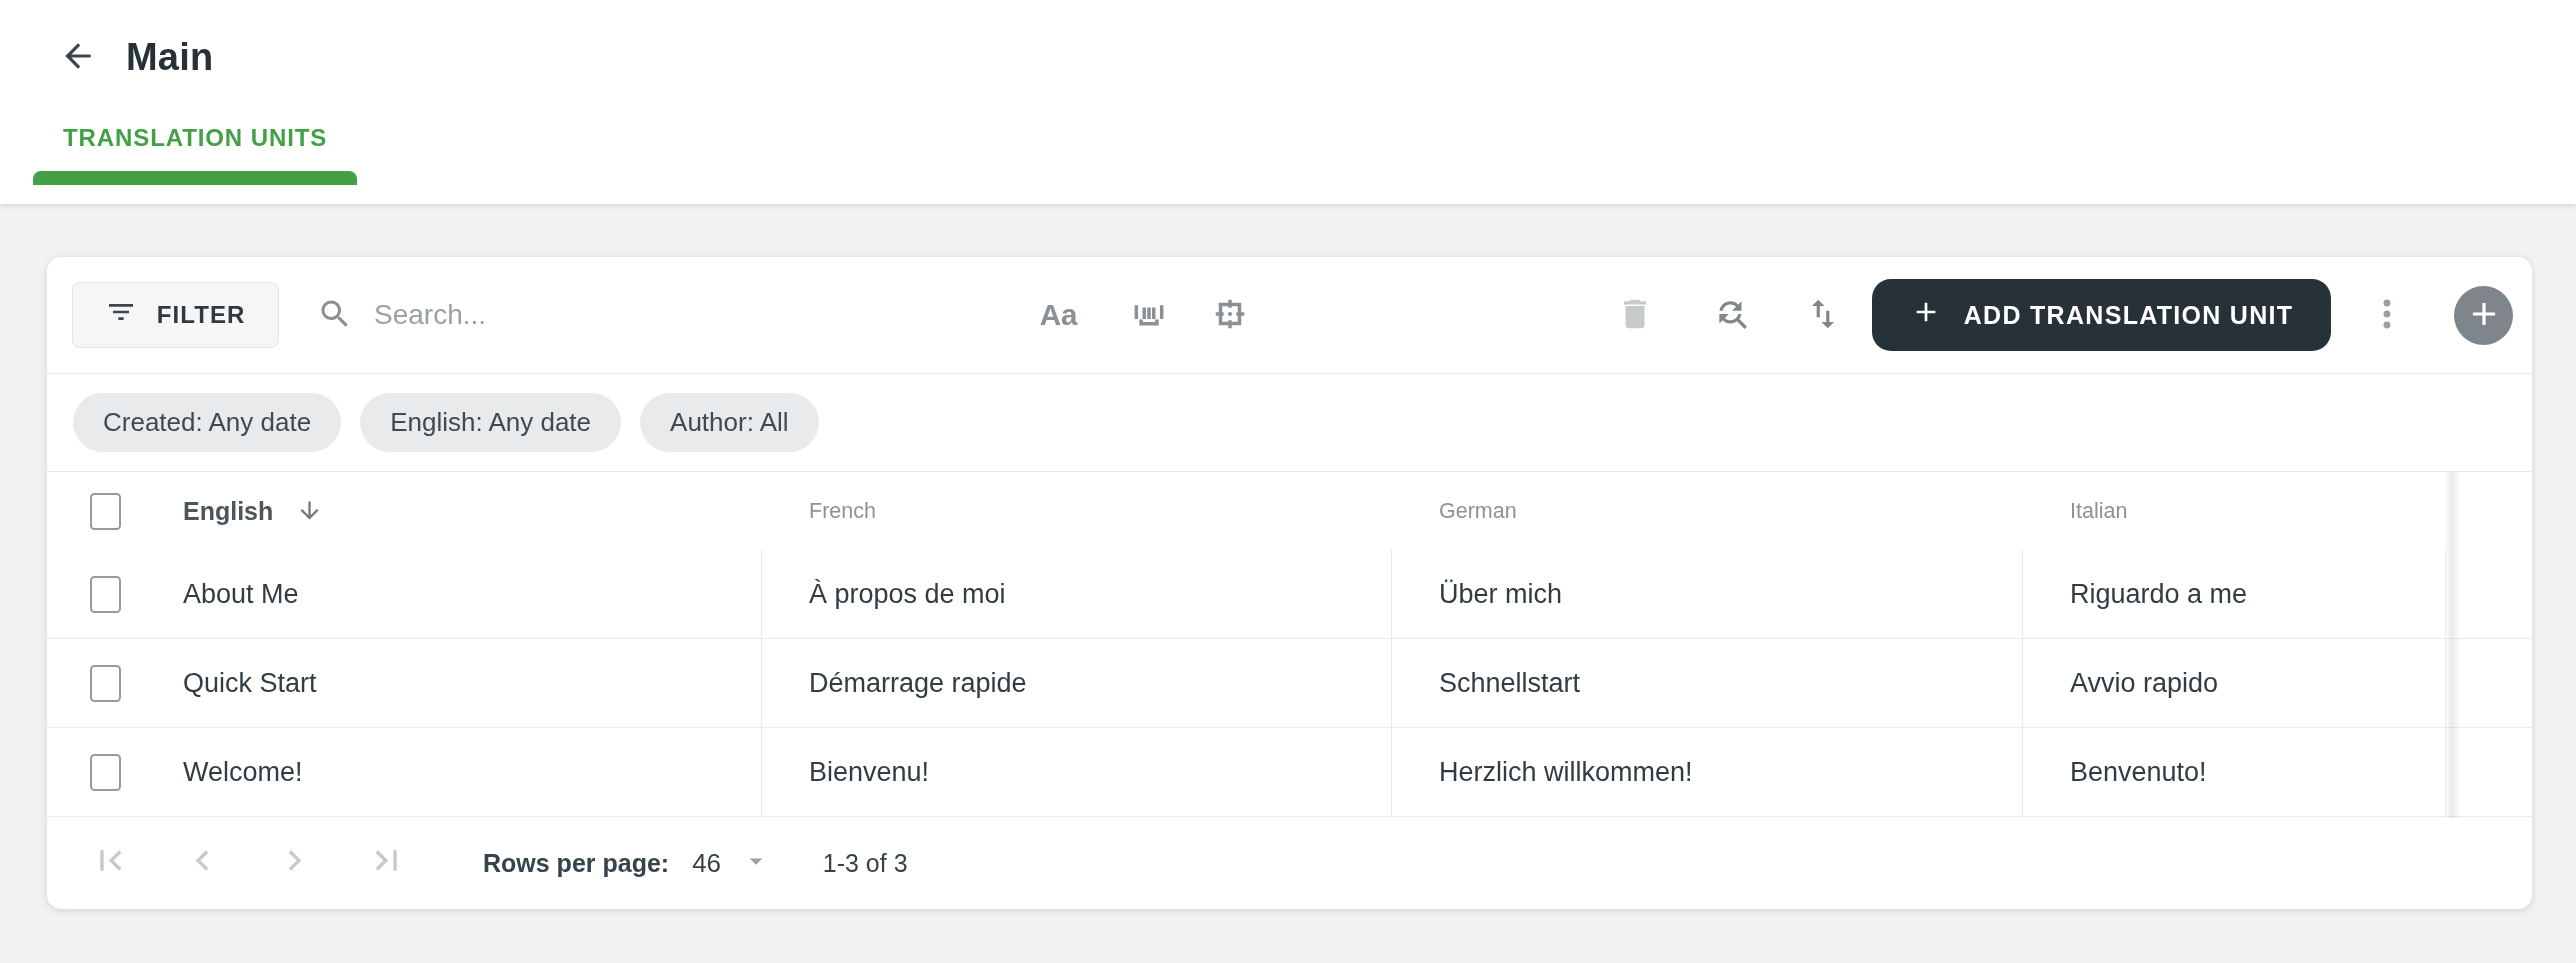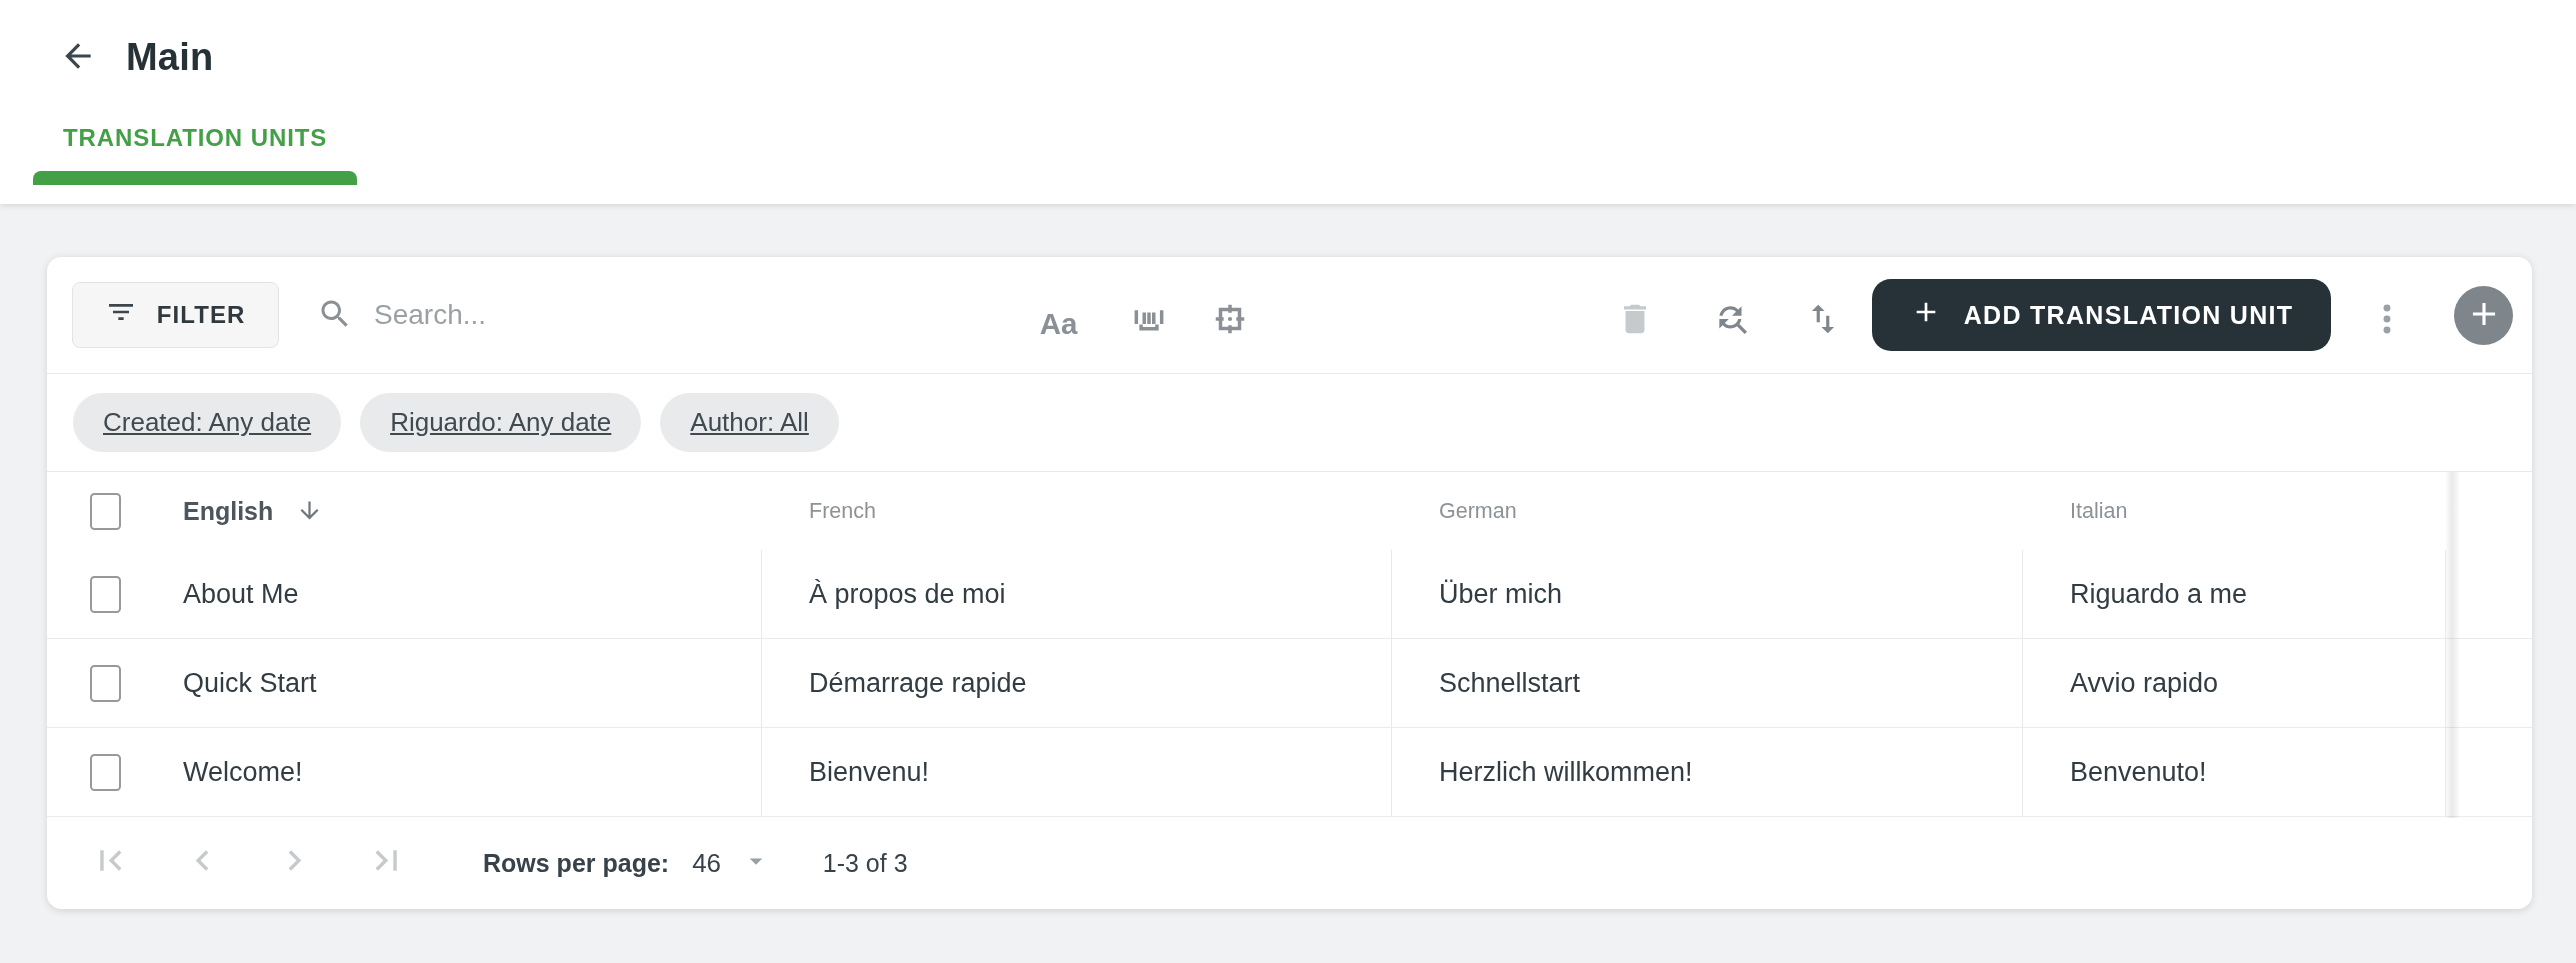--- a/index.html
+++ b/index.html
@@ -69,21 +69,21 @@
   .search-wrap { display:flex; align-items:center; margin-left:38px; width:716px; }
   .search-wrap svg { width:36px; height:36px; fill:#8a9095; flex:0 0 auto; }
   .search-input {
     border:none; outline:none; background:transparent;
     font-family:inherit; font-size:28px; color:#323c43;
     margin-left:21.5px; width:626px;
   }
   .search-input::placeholder { color:#9aa0a4; }
 
   .icon-btn {
-    width:52px; height:52px; display:flex; align-items:flex-end; justify-content:center;
+    width:52px; height:52px; display:flex; align-items:center; justify-content:center;
     cursor:pointer; flex:0 0 auto;
   }
   .icon-btn svg { width:38px; height:38px; }
   .match-case { font-size:29.5px; font-weight:700; color:#8a9095; }
   .spacer { flex:1 1 auto; }
 
   .add-btn {
     height:72px; padding:0 38px; margin-left:23px;
     background:#263238; color:#fff; border:none; border-radius:19px;
     display:flex; align-items:center; gap:21.5px;
@@ -105,21 +105,21 @@
   .chips-row {
     height:98px; flex:0 0 98px;
     display:flex; align-items:center; gap:19px;
     padding-left:26px;
     border-bottom:0.9px solid #e7e9eb;
   }
   .chip {
     height:59px; padding:0 30px;
     background:#e9eaeb; border-radius:29.5px;
     display:flex; align-items:center;
-    font-size:26px; color:#3f4a51; cursor:pointer; white-space:nowrap;text-decoration:underline;
+    font-size:26px; color:#3f4a51; cursor:pointer; white-space:nowrap;
   }
 
   
   .table { position:relative; flex:0 0 346px; }
   .trow {
     display:grid;
     grid-template-columns:89px 626px 630px 631px 423px 86px;
   }
   .thead { height:78px; }
   .tbody-row { height:89px; border-bottom:0.9px solid #e9ebed; }
@@ -272,21 +272,21 @@
       <span>
         <svg viewBox="0 0 24 24">
             <path d="M19 13h-6v6h-2v-6H5v-2h6V5h2v6h6v2z"></path>
           </svg>
       </span>
     </div>
   </div>
 
   <div class="chips-row">
     <div class="chip">Created: Any date</div>
-    <div class="chip">Riguardo: Any date</div>
+    <div class="chip">English: Any date</div>
     <div class="chip">Author: All</div>
   </div>
 
   <div class="table">
     <div class="trow thead">
       <div class="cell cb-cell">
         <span class="checkbox"></span>
       </div>
       <div class="cell">
         <span class="col-label sorted">

